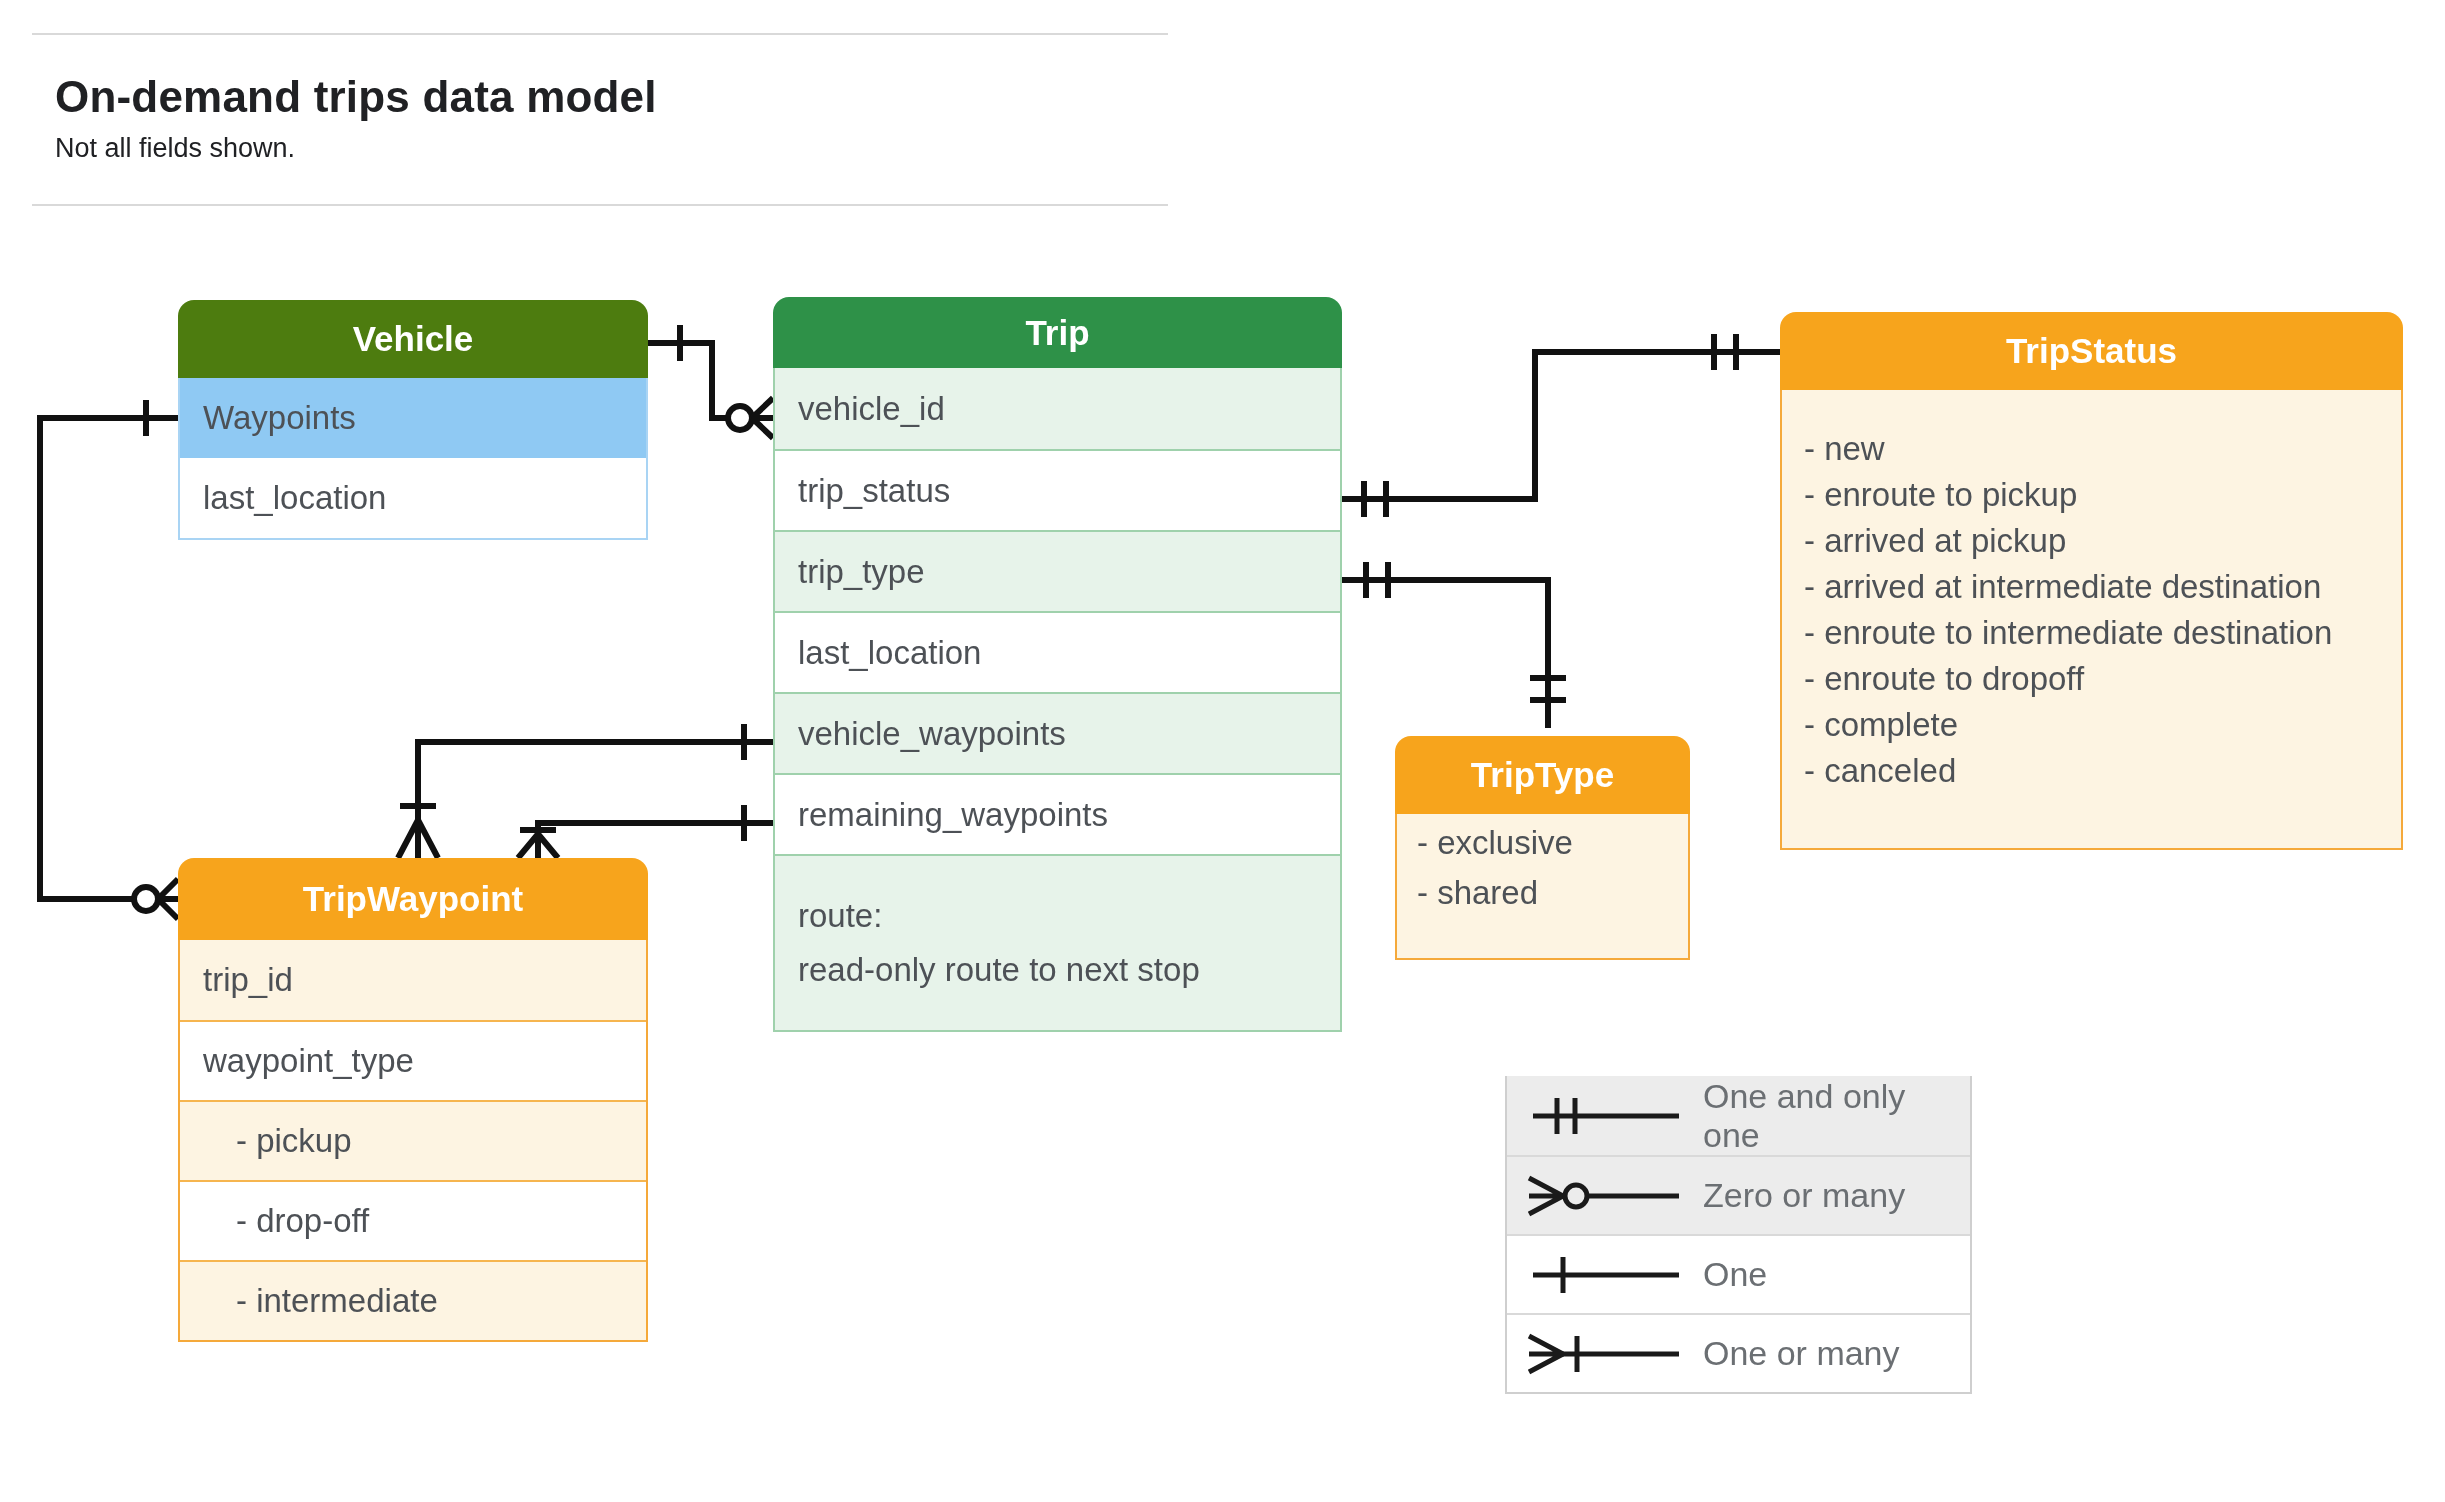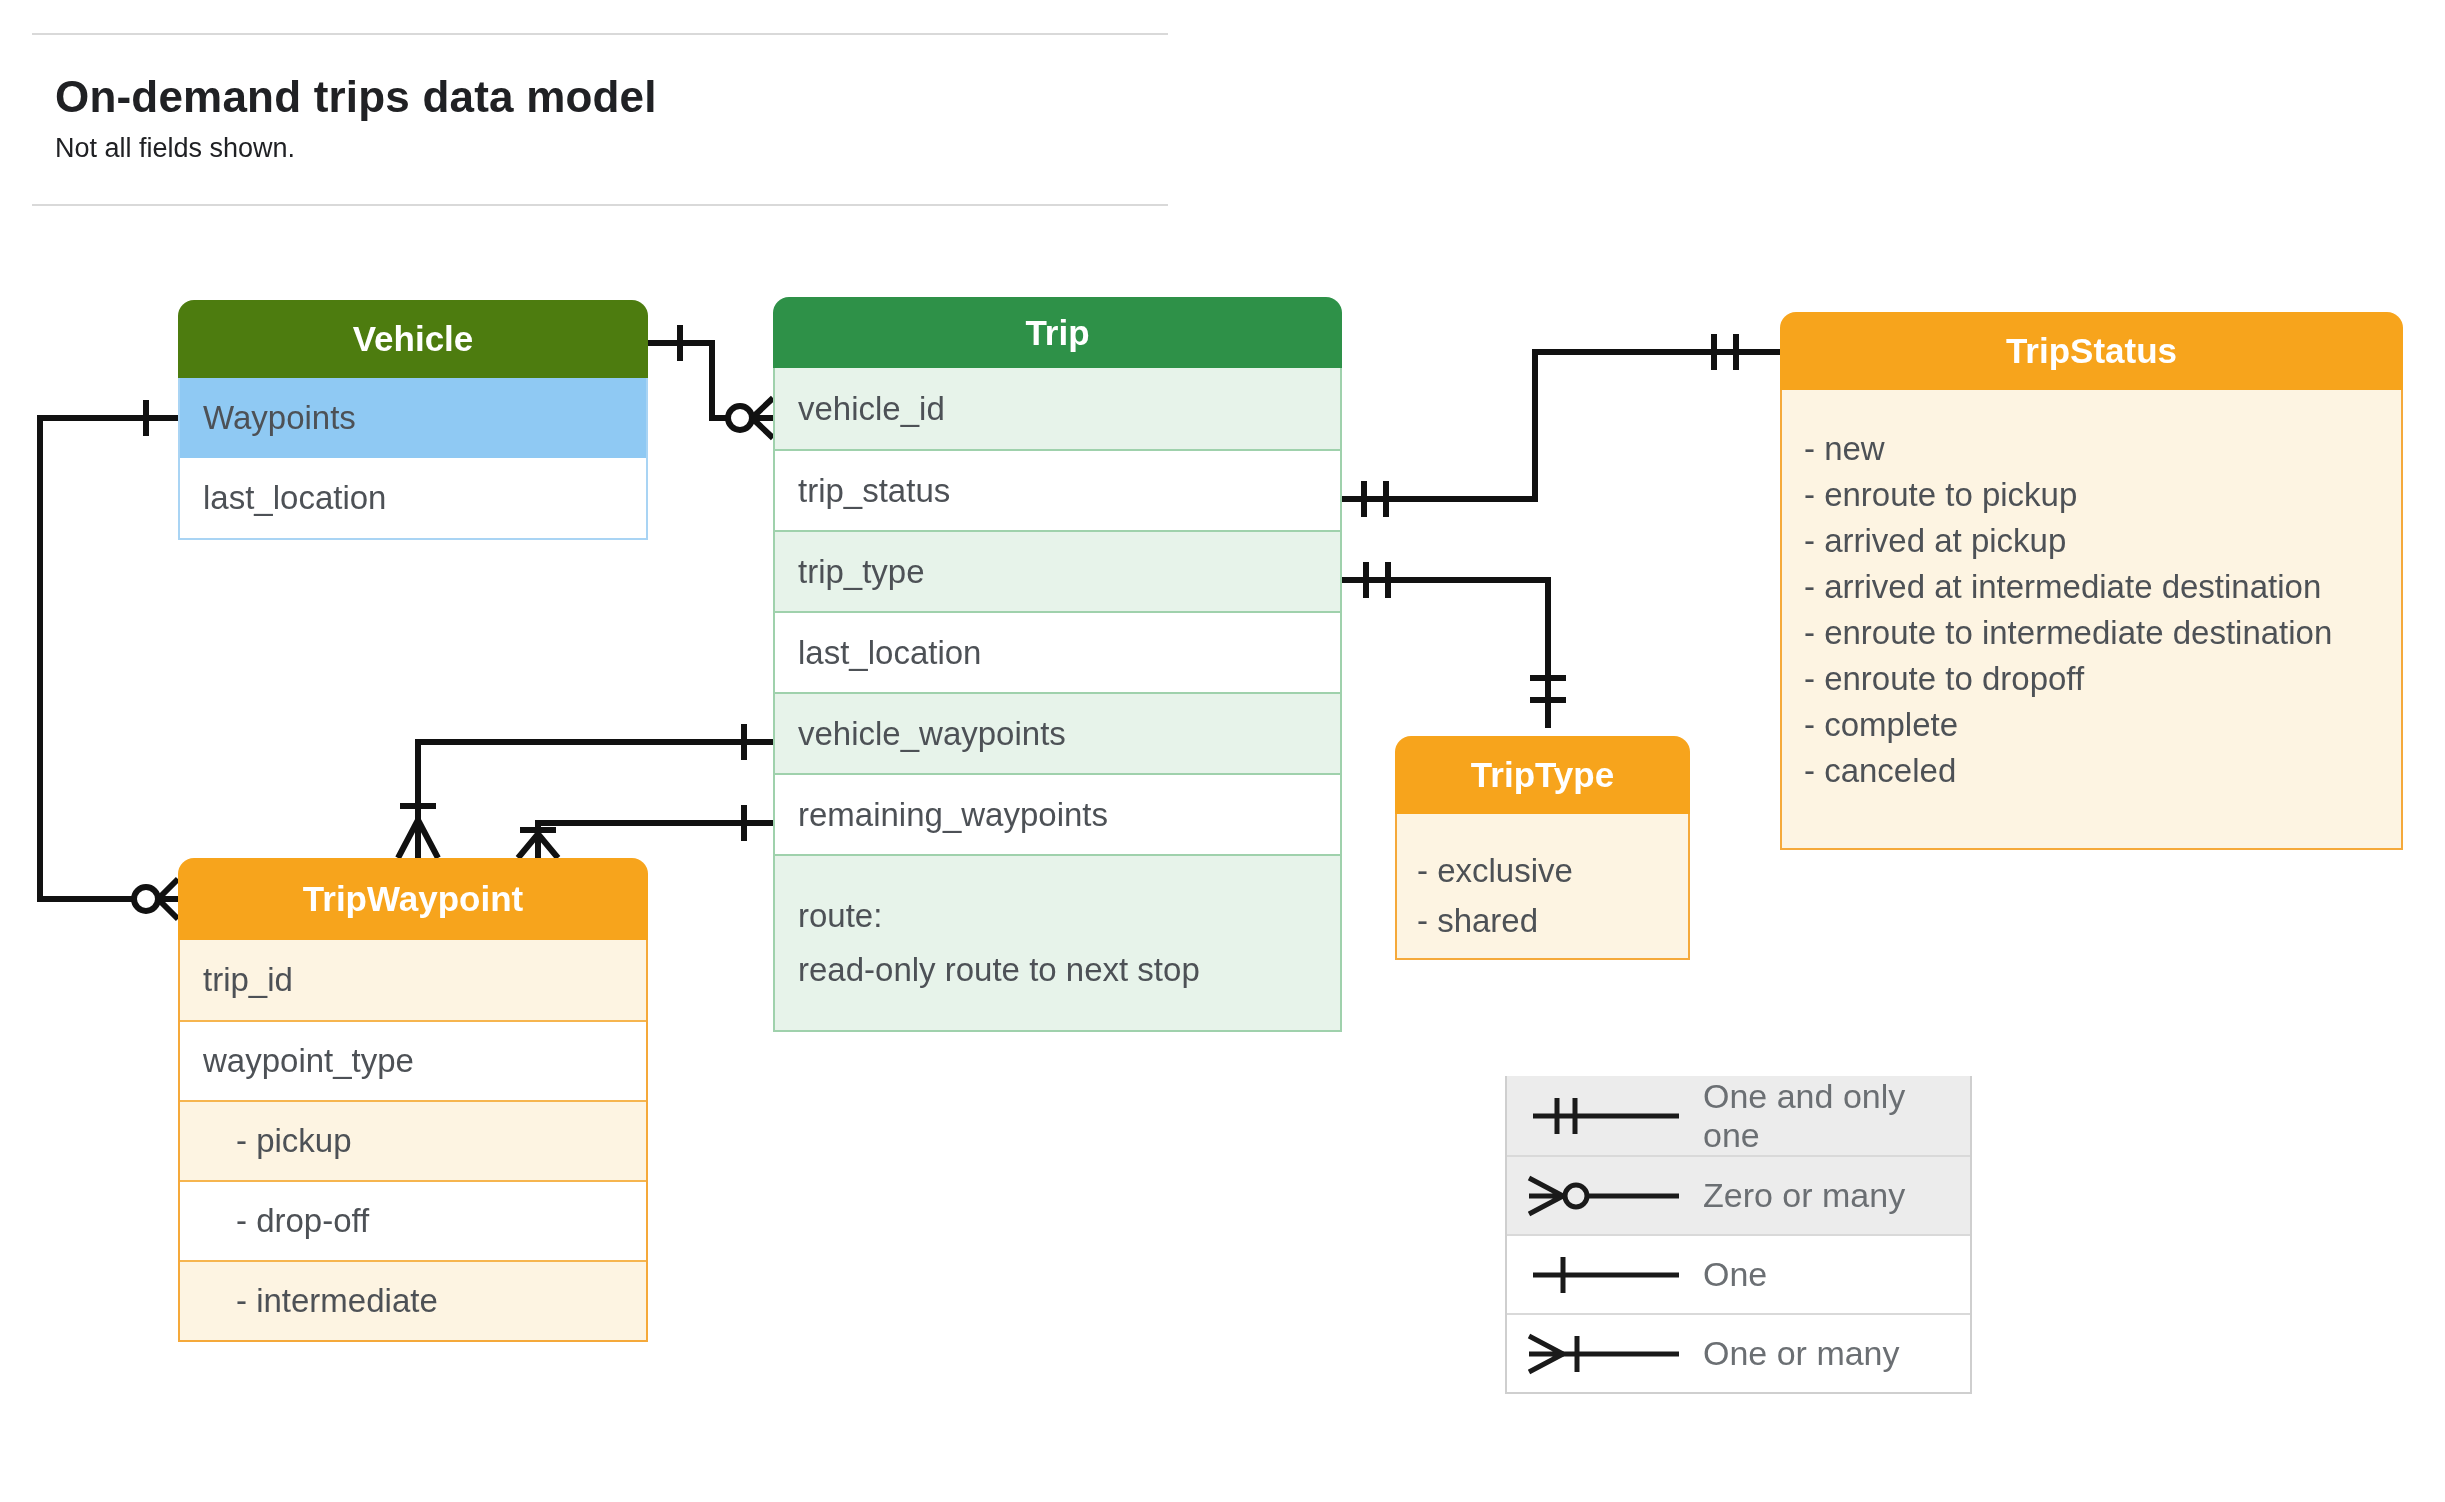--- a/index.html
+++ b/index.html
@@ -90,21 +90,21 @@
   .ohdr { background: #f7a41c; }
   .obody { background: #fdf4e2; border: 2px solid #f5a93a; border-top: none; }
 
   .tripstatus { left: 1780px; top: 312px; width: 623px; }
   .tripstatus .ehdr { height: 78px; }
   .tripstatus .obody { height: 460px; padding: 36px 0 0 22px; }
   .enumline { font-size: 33px; line-height: 46px; color: #4d5156; }
 
   .triptype { left: 1395px; top: 728px; width: 295px; margin-top: 8px; }
   .triptype .ehdr { height: 78px; }
-  .triptype .obody { height: 146px; padding: 32px 0 0 20px; }
+  .triptype .obody { height: 146px; padding: 4px 0 0 20px; }
   .triptype .enumline { line-height: 50px; }
 
   .tripwaypoint { left: 178px; top: 858px; width: 470px; }
   .tripwaypoint .ehdr { height: 82px; }
   .tripwaypoint .erow { height: 80px; border-top: 2px solid #f6b54f; }
   .tripwaypoint .erow:first-child { border-top: none; }
   .tripwaypoint .body { border: 2px solid #f5a93a; border-top: none; }
   .tripwaypoint .erow.alt { background: #fdf4e2; }
 
   

